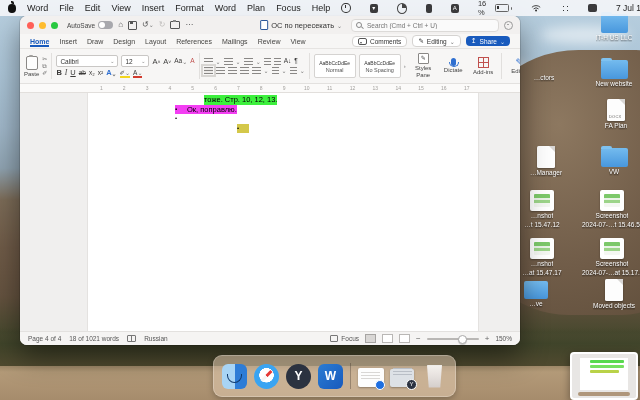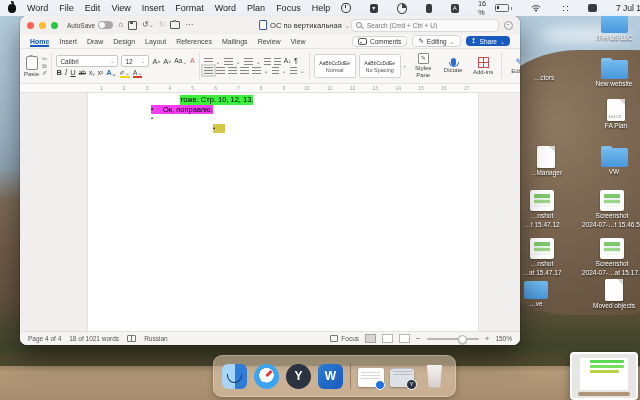--- a/index.html
+++ b/index.html
@@ -122,21 +122,21 @@
                linear-gradient(#c0504d,#c0504d) 0 50%/100% 1px no-repeat;}
   .editor-ic{font-size:9px;color:#2f6fd0;line-height:1;}
   
   .ruler{height:8px;background:#fbfaf9;border-bottom:1px solid #e2dfdc;position:relative;flex:0 0 auto;}
   .ruler-nums{position:absolute;left:70px;top:0;width:388px;height:8px;display:flex;}
   .rn{flex:1;font-size:5px;color:#a3a19e;text-align:center;line-height:8px;}
   
   .canvas{flex:1;background:#f0efee;position:relative;overflow:hidden;}
   .page{position:absolute;left:68px;top:0;bottom:0;width:390px;background:#fff;box-shadow:0 0 0 1px #e4e2e0;
     padding-top:2px;}
-  .doc-line{display:flex;align-items:flex-end;}
+  .doc-line{display:flex;align-items:flex-end;margin-left:24px;}
   .bullet{width:12px;font-size:6px;line-height:9.6px;flex:0 0 auto;text-align:left;color:#000;}
   .dtext{font-size:7.5px;line-height:9.6px;color:#000;}
   .ind0{padding-left:92px;}
   .ind1{padding-left:63px;} .ind2{padding-left:125px;}
   .ind0 .dtext,.ind1 .dtext{max-width:277px;}
   .ind2 .dtext{max-width:214px;}
   .hl-green{background:var(--hl_green,#3df03d);}
   .hl-magenta{background:var(--hl_magenta,#f33ef3);}
   .hl-olive{background:var(--hl_olive,#aba03e);}
   .bl-magenta{background:var(--hl_magenta,#f33ef3);}
@@ -359,21 +359,21 @@
       <span class="toggle"></span>
     </span>
     <span class="tb-ic">⌂</span>
     <span class="save-ic"></span>
     <span class="tb-ic">↺<span class="chev">⌄</span></span>
     <span class="tb-ic dis">↻</span>
     <span class="print-ic"></span>
     <span class="tb-ic">⋯</span>
     <span class="doc-title">
       <span class="mini-doc"></span>
-      <span>ОС по вертикальная</span>
+      <span>ОС по пересекать</span>
       <span class="chev">⌄</span>
     </span>
     <span class="search-wrap">
       <span class="search-field">
         <span class="mag"></span>
         <input class="search-input" placeholder="Search (Cmd + Ctrl + U)" style="">
       </span>
       <span class="dict-ic"></span>
     </span>
   </div>

